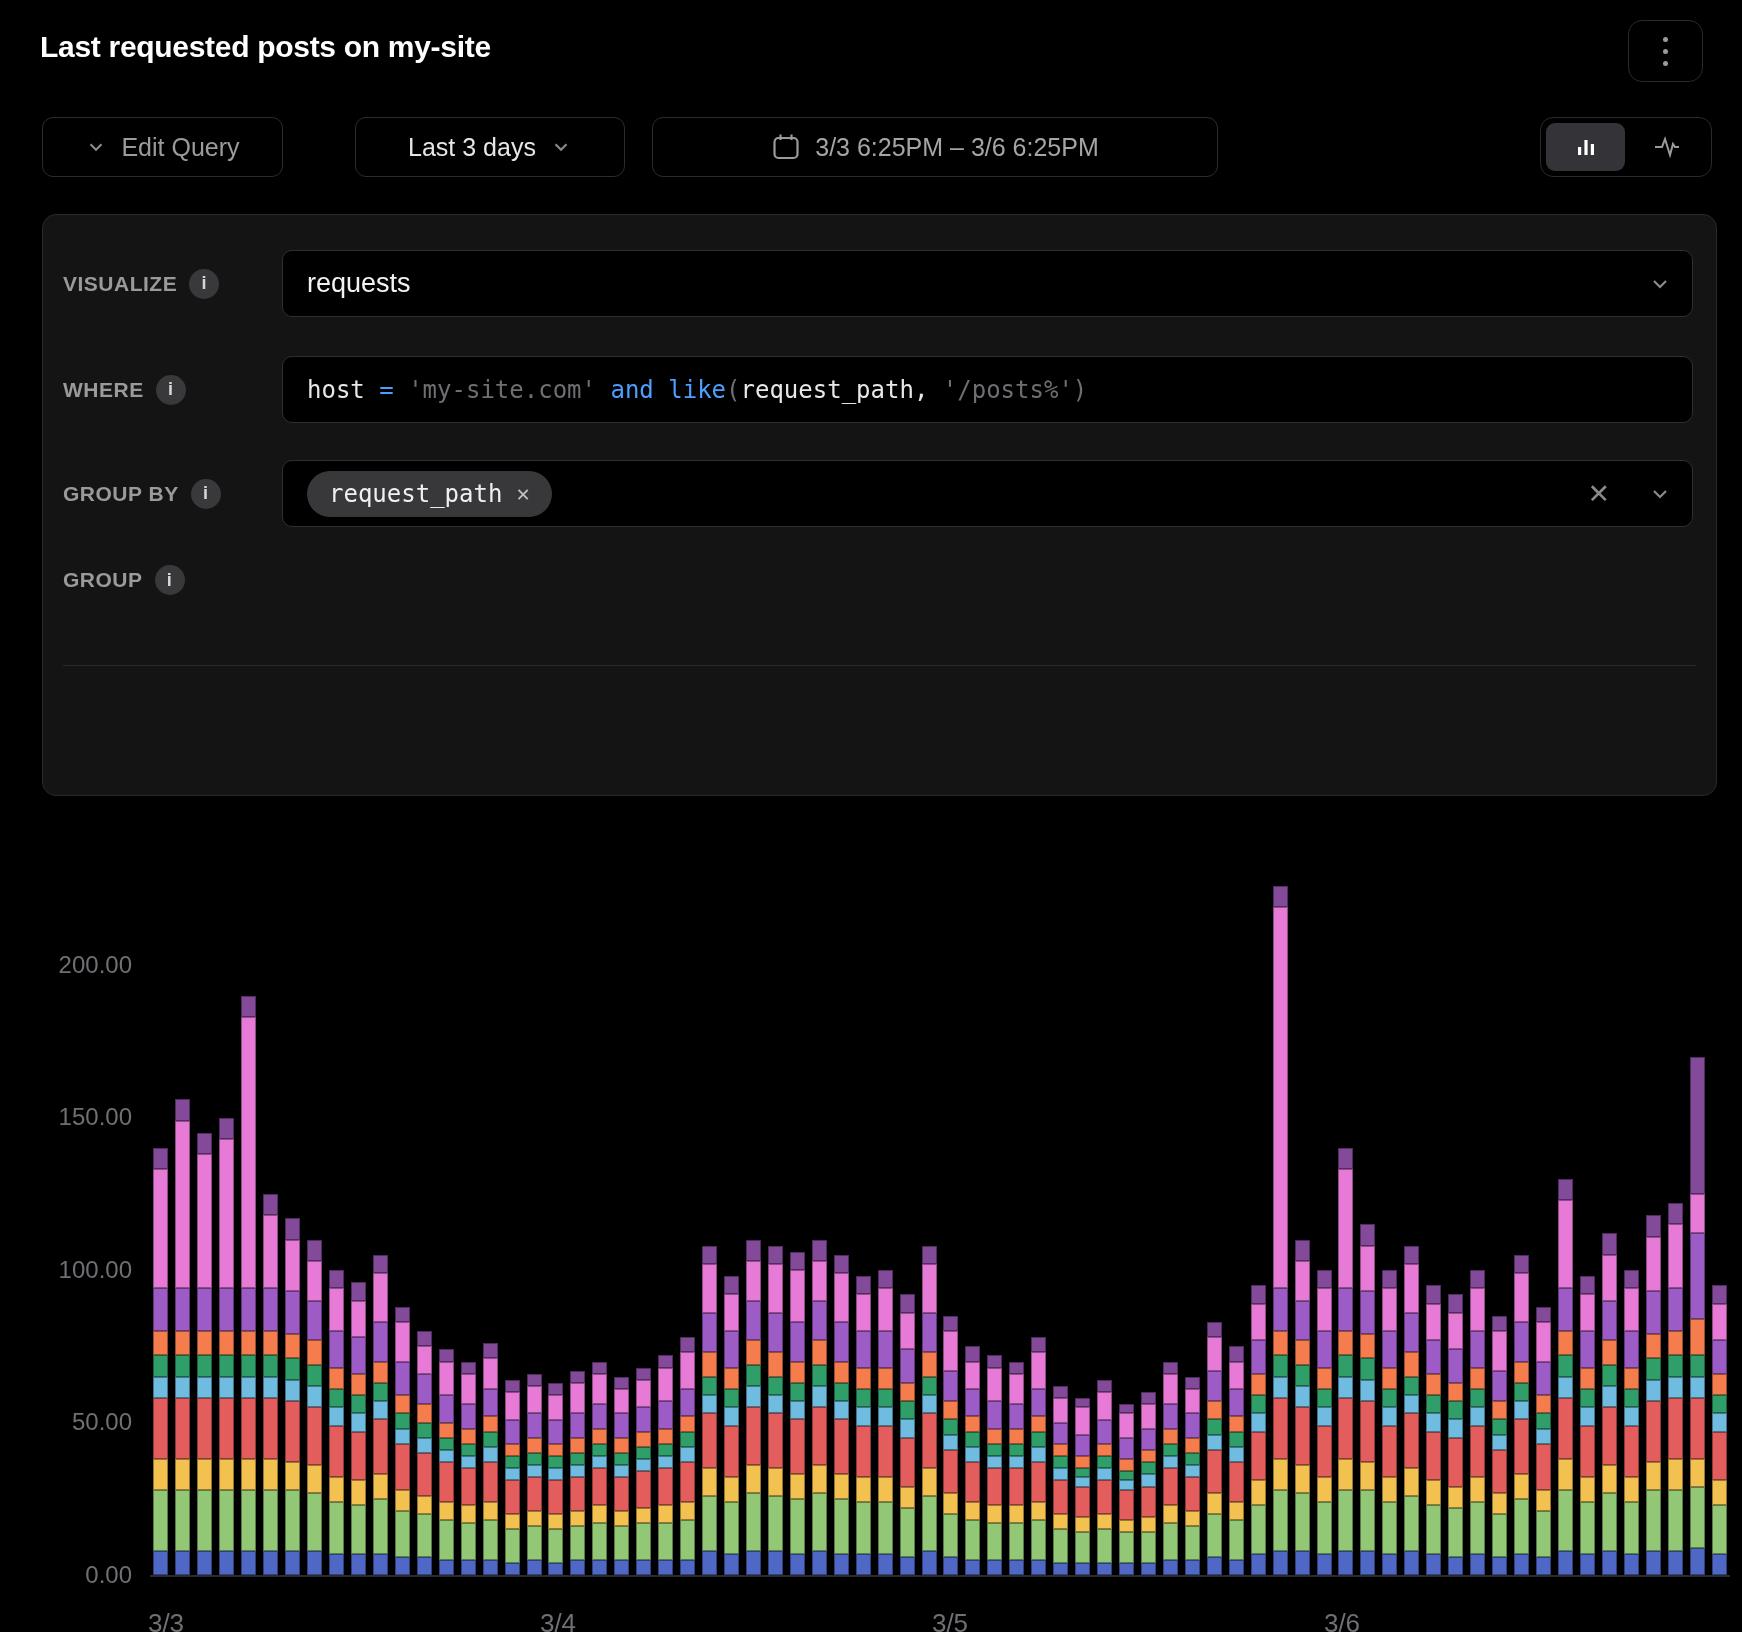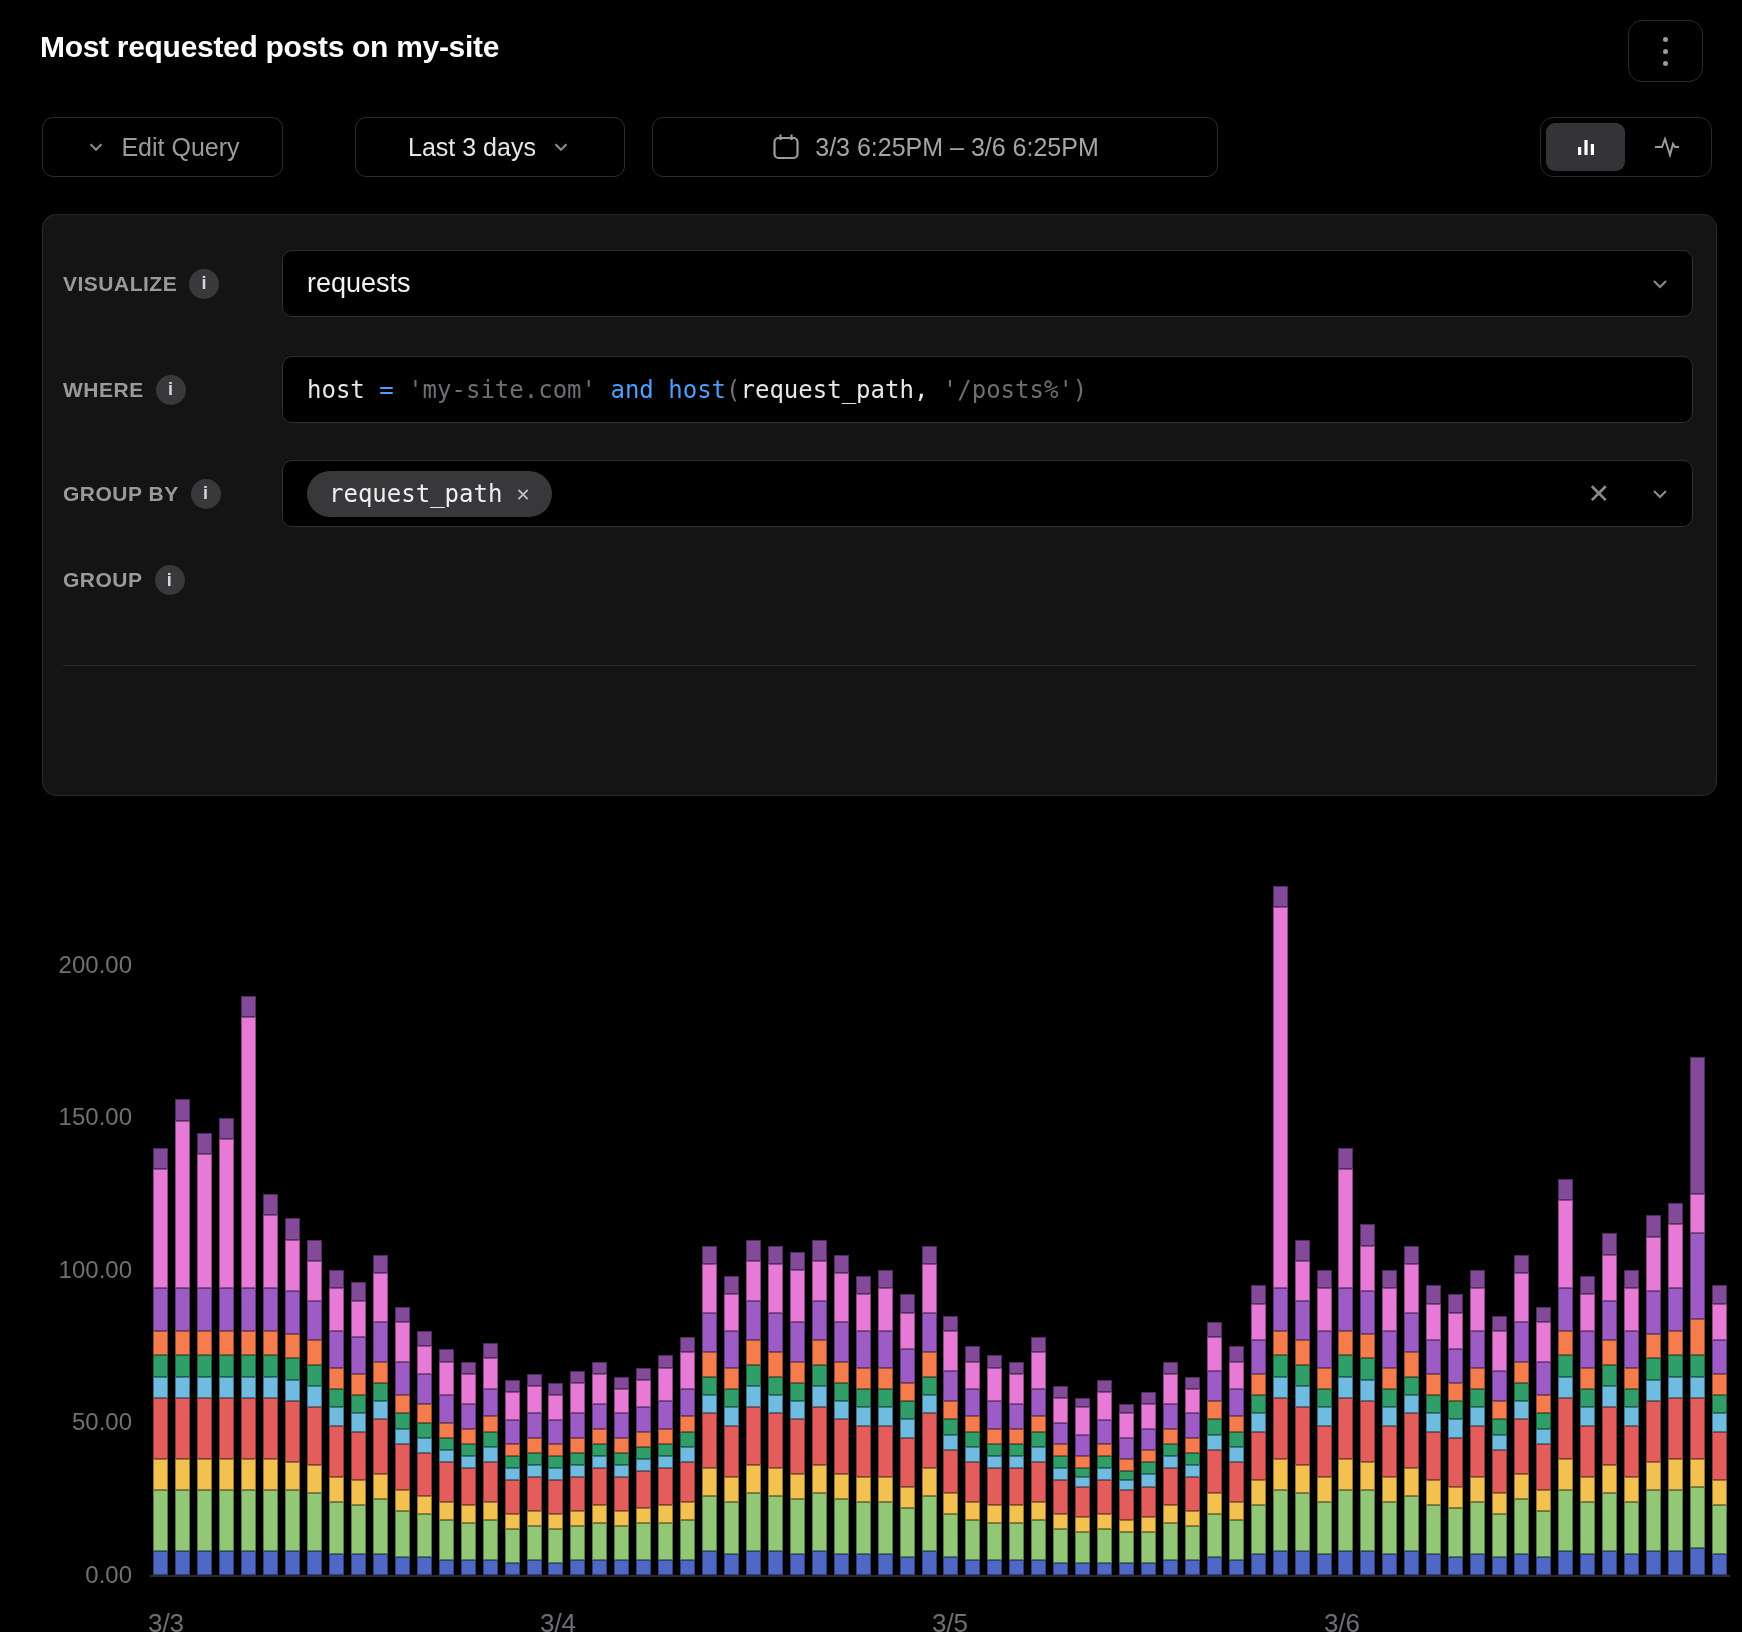--- a/index.html
+++ b/index.html
@@ -66,21 +66,21 @@
     font-size:24px; color:#6f6f74; }
   .x-lab { position:absolute; top:808px; transform:translateX(-50%); font-size:26px; color:#6f6f74; }
   .axis-line { position:absolute; left:150px; top:775px; width:1580px; height:2px; background:#2a2a2d; }
   #bars { position:absolute; left:150px; top:0; width:1580px; height:775px; }
   .bar { position:absolute; bottom:0; width:15px; display:flex; flex-direction:column-reverse; cursor:pointer; }
   .seg { width:100%; border:1px solid rgba(0,0,0,0.38); }
 </style>
 </head>
 <body>
 
-<h1 class="page-title">Most requested posts on my-site</h1>
+<h1 class="page-title">Last requested posts on my-site</h1>
 <button class="kebab-btn">
   <span class="kebab">
       <i></i>
       <i></i>
       <i></i>
     </span>
 </button>
 
 <div class="toolbar">
   <button class="tb-btn tb-edit">
@@ -137,21 +137,21 @@
         </svg>
     </div>
   </div>
 
   <div class="form-row" style="top:141px;">
     <div class="row-label">
       <span>WHERE</span>
       <span class="info-dot">i</span>
     </div>
     <div class="field">
-      <span class="code"><span>host </span><span class="kw">= </span><span class="str">'my-site.com'</span><span class="kw"> and host</span><span class="pn">(</span><span>request_path, </span><span class="str">'/posts%'</span><span class="pn">)</span></span>
+      <span class="code"><span>host </span><span class="kw">= </span><span class="str">'my-site.com'</span><span class="kw"> and like</span><span class="pn">(</span><span>request_path, </span><span class="str">'/posts%'</span><span class="pn">)</span></span>
     </div>
   </div>
 
   <div class="form-row" style="top:245px;">
     <div class="row-label">
       <span>GROUP BY</span>
       <span class="info-dot">i</span>
     </div>
     <div class="field">
       <span class="chip">

